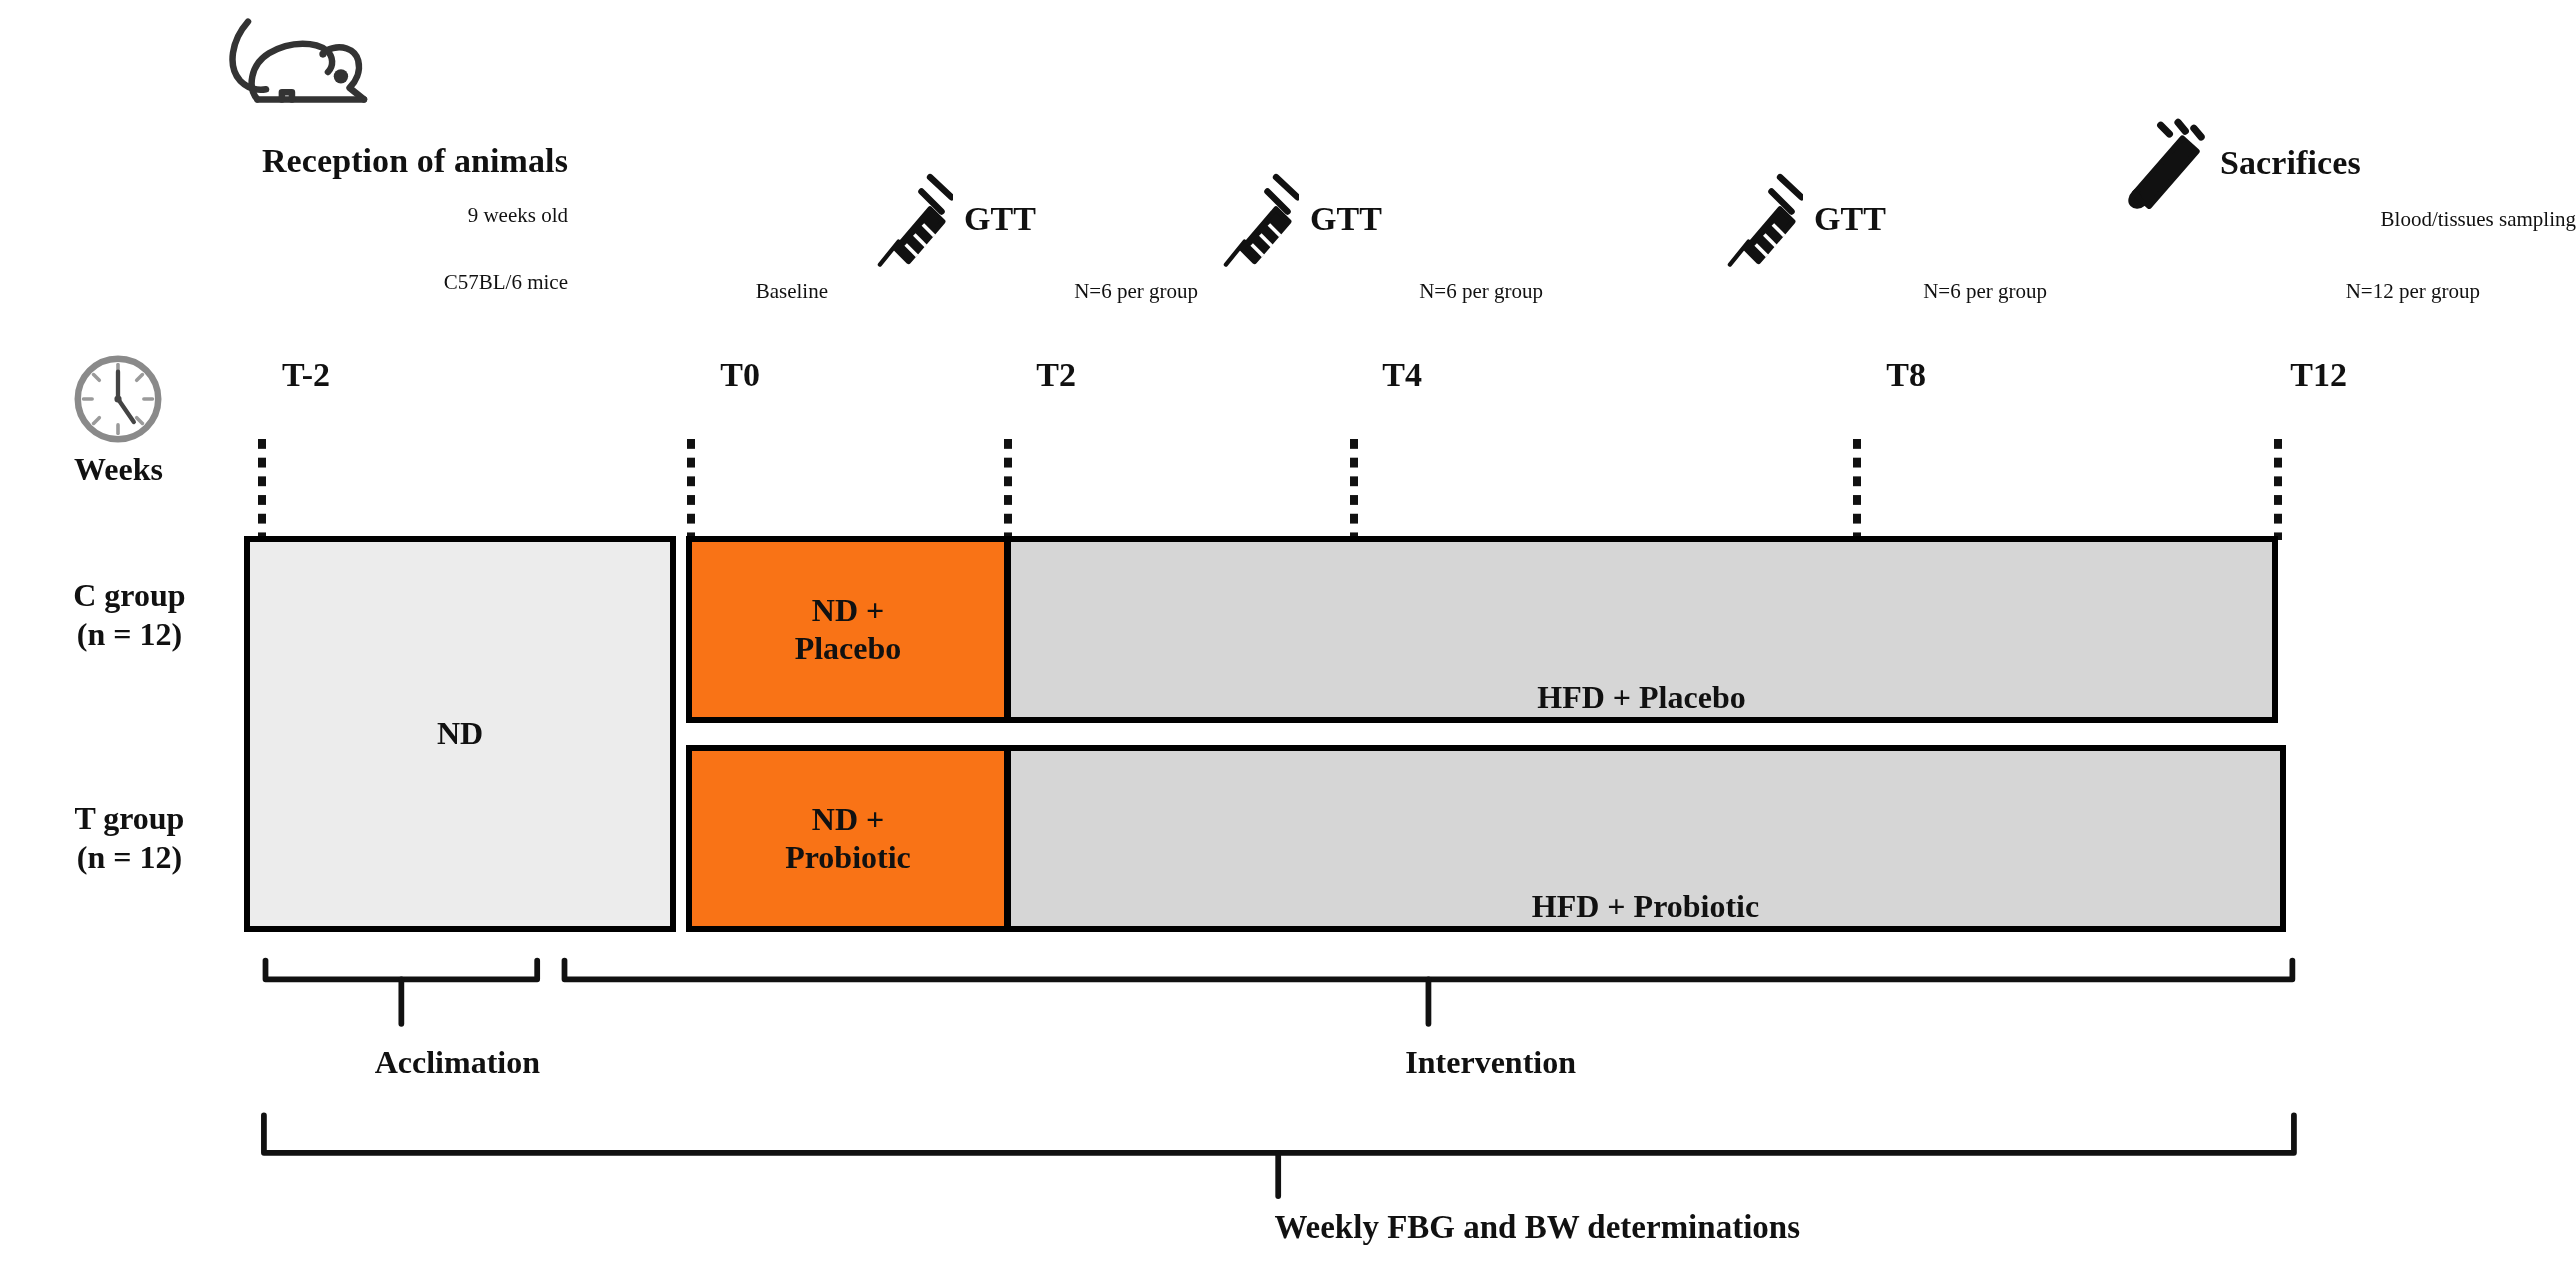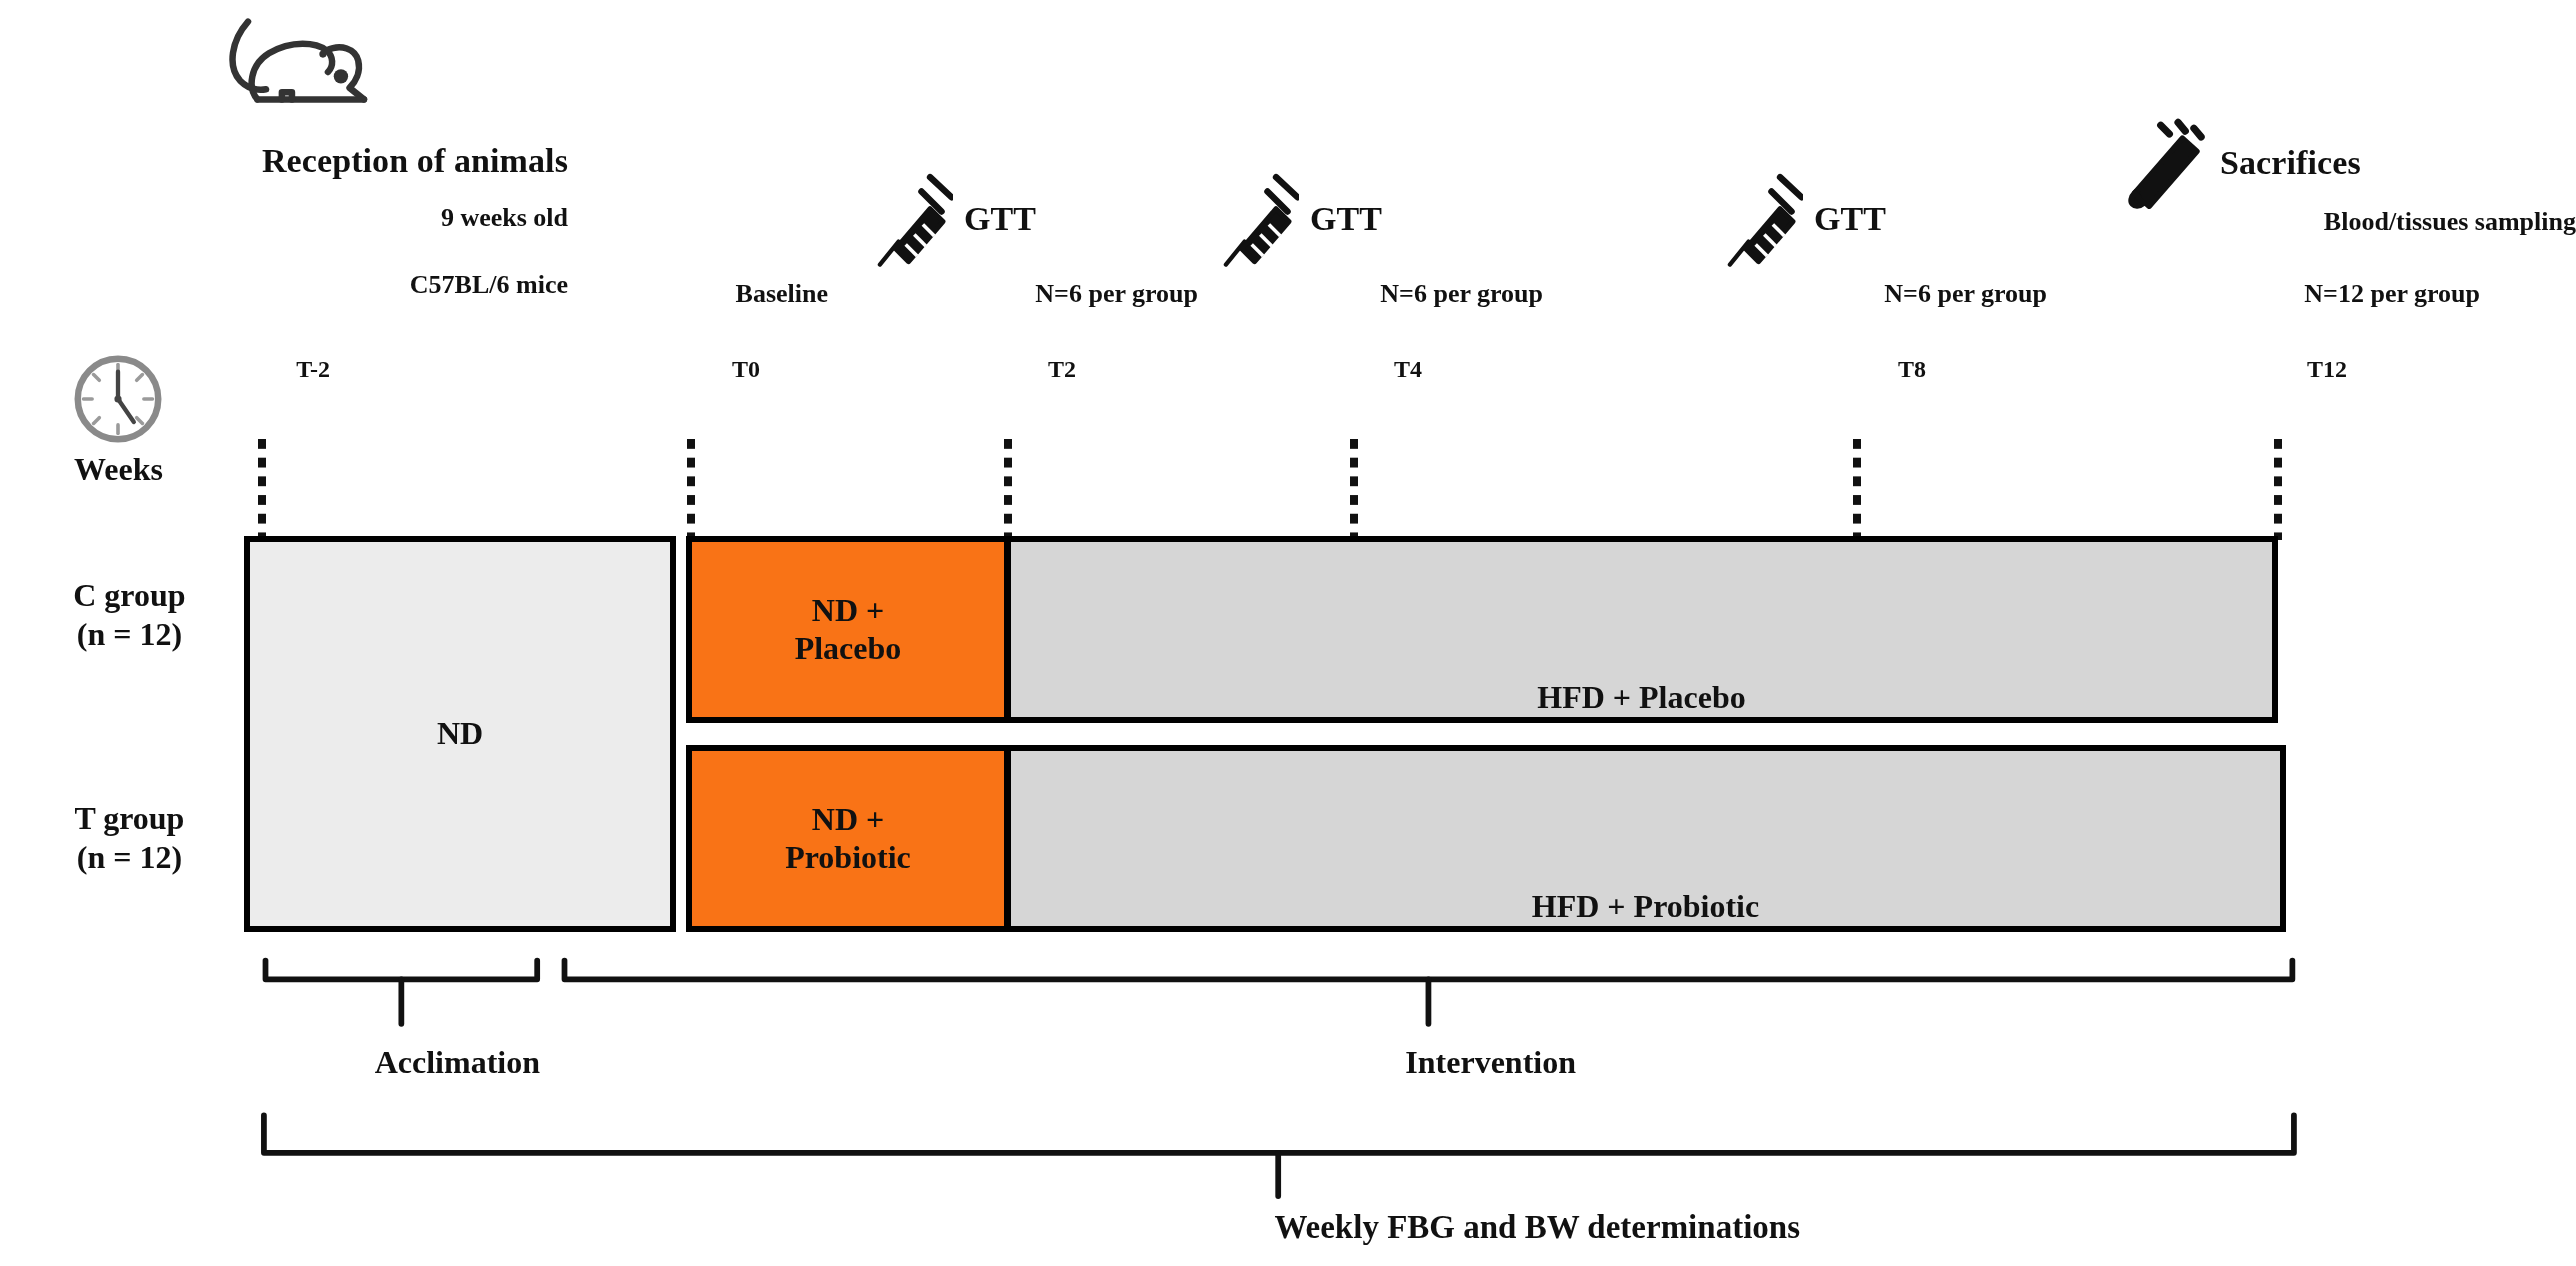--- a/index.html
+++ b/index.html
@@ -2,22 +2,22 @@
 <html style="font-size:11.5px"><head>
 <meta charset="utf-8">
 <style>
   html,body{margin:0;padding:0;background:#ffffff;}
   body{width:2576px;height:1267px;position:relative;overflow:hidden;
        font-family:"Liberation Serif","DejaVu Serif",serif;color:#111;}
   .abs{position:absolute;}
   .ctr{text-align:right;}
   
   .hdr-title{font-size:34px;font-weight:bold;letter-spacing:0.1px;white-space:nowrap;}
-  .hdr-sub{font-size:26px;white-space:nowrap;font-weight:bold;}
-  .tick-label{font-size:24px;font-weight:bold;white-space:nowrap;}
+  .hdr-sub{font-size:21px;white-space:nowrap;}
+  .tick-label{font-size:34px;font-weight:bold;white-space:nowrap;}
   .side-label{font-size:32px;font-weight:bold;white-space:nowrap;line-height:1.22;text-align:center;}
   .bar-label{font-size:32px;font-weight:bold;line-height:1.18;text-align:center;}
   .bracket-label{font-size:32px;font-weight:bold;white-space:nowrap;}
   .caption{font-size:33px;font-weight:bold;white-space:nowrap;}
   
   .dots{width:8px;background-image:
         linear-gradient(to bottom,#111 55%,rgba(0,0,0,0) 0%);
         background-position:left top;background-size:8px 18.7px;
         background-repeat:repeat-y;}
   

